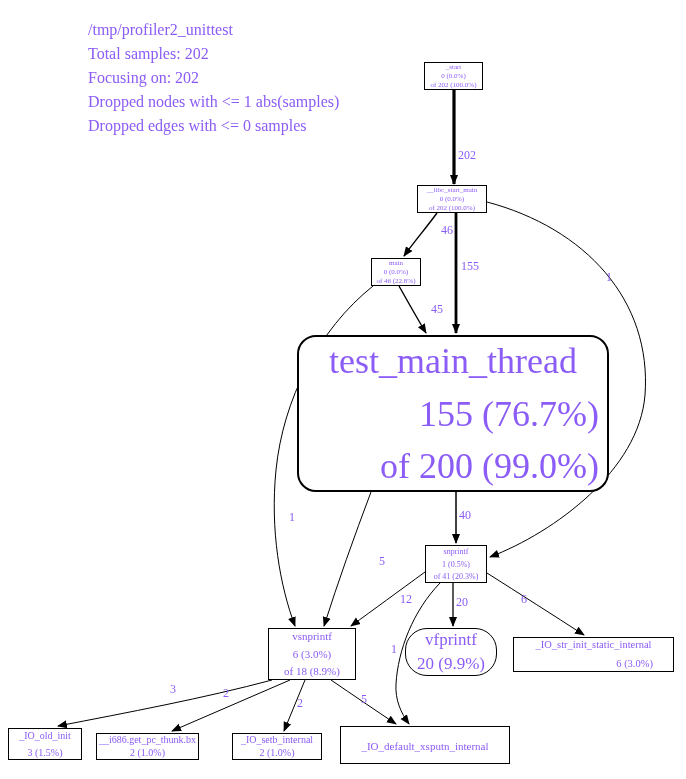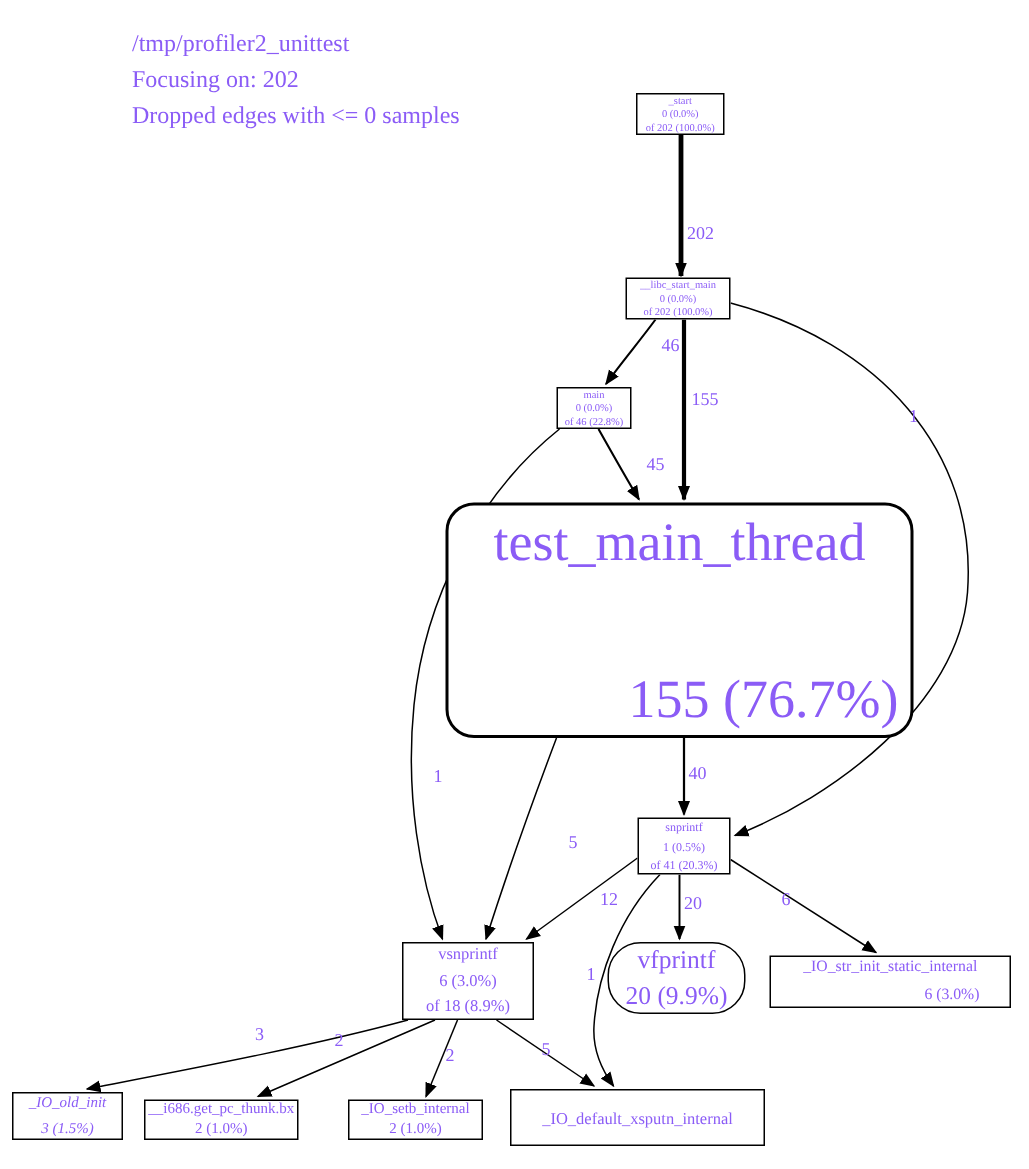--- a/index.html
+++ b/index.html
@@ -60,21 +60,23 @@
     white-space: nowrap;
   }
 </style>
 </head>
 <body>
 
 <div class="canvas">
 
   <div class="header">
     <div>/tmp/profiler2_unittest</div>
+    <div>Total samples: 202</div>
     <div>Focusing on: 202</div>
+    <div>Dropped nodes with &lt;= 1 abs(samples)</div>
     <div>Dropped edges with &lt;= 0 samples</div>
   </div>
 
   <svg class="edges" viewBox="0 0 686 779">
     <defs>
       <marker id="arrow" viewBox="0 0 10 10" refX="9" refY="5" markerWidth="10" markerHeight="10" orient="auto" markerUnits="userSpaceOnUse">
         <path d="M0,1 L10,5 L0,9 z" fill="#000000" stroke="none"></path>
       </marker>
     </defs>
     <path class="e" d="M454,90 L454,184" stroke-width="3.2" marker-end="url(#arrow)"></path>
@@ -109,20 +111,21 @@
 
   <div class="node" style="left:371px;top:258px;width:50px;height:28px;font-size:7px;line-height:9px;">
     <div class="nl">main</div>
     <div class="nl">0 (0.0%)</div>
     <div class="nl">of 46 (22.8%)</div>
   </div>
 
   <div class="node" style="left:297px;top:335px;width:312px;height:157px;font-size:36px;line-height:48px;padding:0 8px;border-width:2px;border-radius:19px;">
     <div class="nl">test_main_thread</div>
     <div class="nl r">155 (76.7%)</div>
+    <div class="nl r">of 200 (99.0%)</div>
   </div>
 
   <div class="node" style="left:425px;top:545px;width:62px;height:38px;font-size:8px;line-height:11px;">
     <div class="nl">snprintf</div>
     <div class="nl">1 (0.5%)</div>
     <div class="nl">of 41 (20.3%)</div>
   </div>
 
   <div class="node" style="left:405px;top:628px;width:92px;height:48px;font-size:17px;line-height:22px;border-radius:22px;">
     <div class="nl">vfprintf</div>
@@ -133,21 +136,21 @@
     <div class="nl">_IO_str_init_static_internal</div>
     <div class="nl r">6 (3.0%)</div>
   </div>
 
   <div class="node" style="left:268px;top:628px;width:88px;height:52px;font-size:11px;line-height:15px;">
     <div class="nl">vsnprintf</div>
     <div class="nl">6 (3.0%)</div>
     <div class="nl">of 18 (8.9%)</div>
   </div>
 
-  <div class="node" style="left:8px;top:728px;width:74px;height:32px;font-size:10px;line-height:13px;font-style:italic;">
+  <div class="node" style="left:8px;top:728px;width:74px;height:32px;font-size:10px;line-height:13px;">
     <div class="nl">_IO_old_init</div>
     <div class="nl">3 (1.5%)</div>
   </div>
 
   <div class="node" style="left:96px;top:733px;width:103px;height:27px;font-size:10px;line-height:12px;">
     <div class="nl">__i686.get_pc_thunk.bx</div>
     <div class="nl">2 (1.0%)</div>
   </div>
 
   <div class="node" style="left:232px;top:733px;width:90px;height:27px;font-size:10px;line-height:12px;">

